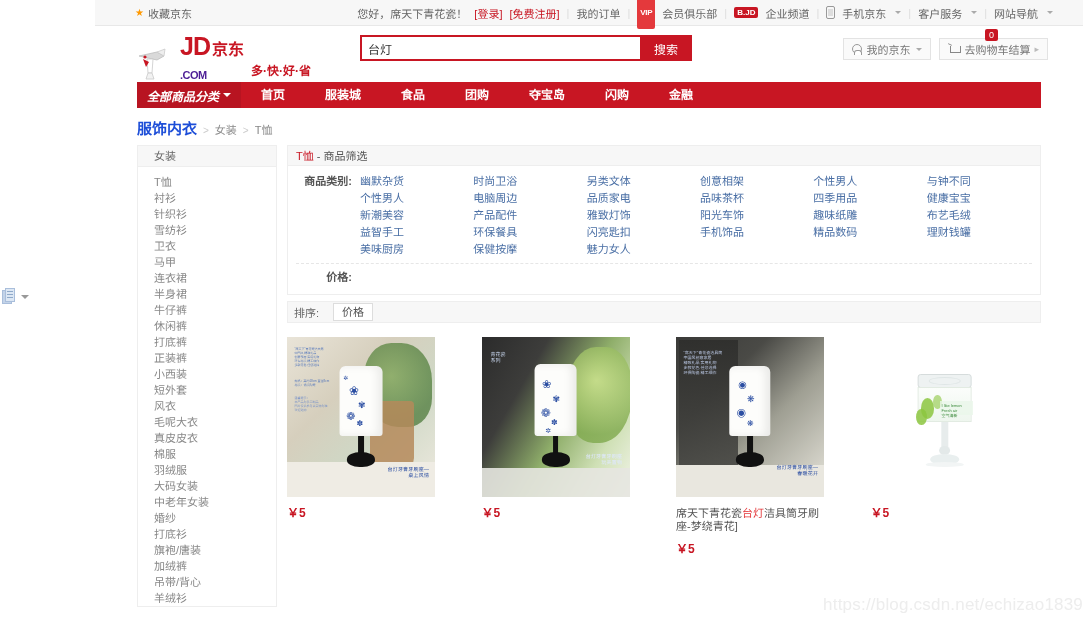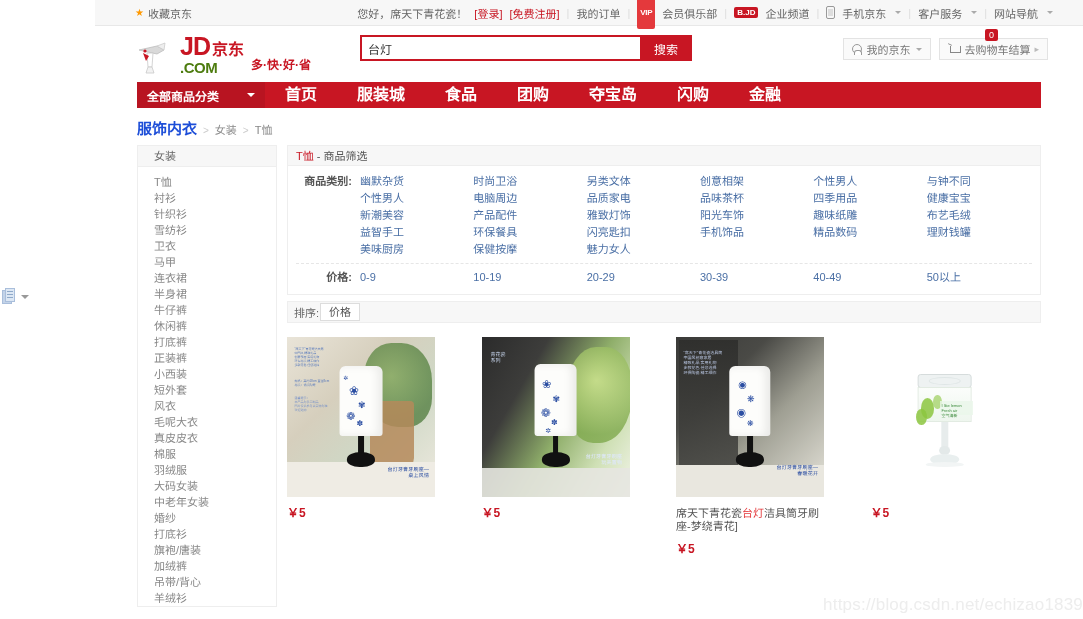--- a/index.html
+++ b/index.html
@@ -69,21 +69,21 @@
 
   
   .header { position:relative; height:56px; }
   .logo-wrap { position:absolute; left:42px; top:8px; display:flex; align-items:flex-end; gap:7px;}
   .logo-mark { width:36px; height:34px; position:relative; }
   .logo-txt { display:flex; flex-direction:column; line-height:1; }
   .logo-jd {
     color:#c81623; font-weight:bold; font-size:25px; letter-spacing:-1px;
     font-family:"Liberation Sans", sans-serif;
   }
-  .logo-com { color:#4d7c0f; font-weight:bold; font-size:15px; letter-spacing:-0.5px; margin-top:1px;}
+  .logo-com { color:#4c1d95; font-weight:bold; font-size:11px; letter-spacing:-0.5px; margin-top:11px;}
   .logo-cn { color:#c81623; font-weight:bold; font-size:16px; }
   .logo-slogan { color:#c81623; font-size:12px; font-weight:bold; margin-bottom:3px; }
 
   .searchbox { position:absolute; left:265px; top:9px; display:flex; }
   .search-input {
     width:280px; height:26px; border:2px solid #c81623; border-right:none;
     padding:0 6px; font-size:12px; color:#333; outline:none;
     font-family:"Liberation Sans", sans-serif;
   }
   .search-btn {
@@ -118,29 +118,29 @@
     border-radius:2px; padding:0 2px;
   }
   .arrow-r { color:#bbb; font-size:9px; }
 
   
   .navbar {
     margin:0 42px; height:26px; background:#c81623;
     display:flex; align-items:stretch; color:#fff;
   }
   .nav-all {
-    width:128px; background:#b81421; display:flex; align-items:center;
-    justify-content:space-between; padding:0 10px; font-weight:bold; font-size:12px;
+    width:104px; background:#b81421; display:flex; align-items:center;
+    justify-content:space-between; padding:0 10px; font-weight:bold; font-size:12px;font-style:italic;
   }
   .nav-caret {
     width:0;height:0;border-left:4px solid transparent;border-right:4px solid transparent;
     border-top:4px solid #fff;
   }
   .nav-items { display:flex; align-items:center; }
-  .nav-item { padding:0 20px; font-weight:bold; font-size:16px; line-height:26px; cursor:pointer; }
+  .nav-item { padding:0 20px; font-weight:bold; font-size:12px; line-height:26px; cursor:pointer; }
 
   
   .crumb { margin:0 42px; padding:9px 0 7px 0; display:flex; align-items:baseline; gap:6px; }
   .crumb-main { font-size:15px; font-weight:bold; color:#1d4ed8; }
   .crumb-sep { color:#ccc; font-size:10px; }
   .crumb-i { font-size:11px; color:#888; }
 
   
   .cols { margin:0 42px; display:flex; gap:10px; }
 
@@ -178,21 +178,21 @@
   .fc-div { border-top:1px dashed #e6e6e6; margin:5px 8px 0 8px; }
   .price-row { display:flex; align-items:center; padding:5px 0 3px 8px; }
   .price-cells { flex:1; display:grid; grid-template-columns:repeat(6,1fr); }
   .price-cells .fc-cell { line-height:16px; }
 
   
   .sortbar {
     margin-top:6px; height:22px; background:#f7f7f7; border:1px solid #eee;
     display:flex; align-items:center; padding:0 6px; font-size:11px; color:#666;
   }
-  .sort-label { margin-right:1px; }
+  .sort-label { margin-right:14px; }
   .sort-btn {
     background:#fff; border:1px solid #ddd; padding:1px 8px; font-size:11px;
     color:#555; cursor:pointer; line-height:14px;
   }
   .sort-right { margin-left:auto; display:flex; align-items:center; gap:7px; }
   .total-red { color:#c81623; }
   .vsep { color:#ddd; }
   .pg-btn {
     border:1px solid #b8d0ea; background:#fff; color:#3a6ea5; padding:1px 6px;
     font-size:11px; cursor:pointer; line-height:14px; display:flex; align-items:center; gap:2px;
@@ -447,28 +447,20 @@
                   <div class="fc-cell">保健按摩</div>
                   <div class="fc-cell">魅力女人</div>
                   <div class="fc-cell"></div>
                   <div class="fc-cell"></div>
                   <div class="fc-cell"></div>
                 </div>
             </div>
             <div class="fc-div"></div>
             <div class="price-row">
               <div class="fc-label" style="line-height:16px">价格:</div>
-              <div class="price-cells" id="price-grid">
-                  <div class="fc-cell">0-9</div>
-                  <div class="fc-cell">10-19</div>
-                  <div class="fc-cell">20-29</div>
-                  <div class="fc-cell">30-39</div>
-                  <div class="fc-cell">40-49</div>
-                  <div class="fc-cell">50以上</div>
-                </div>
             </div>
           </div>
         </div>
 
         <div class="sortbar">
           <span class="sort-label">排序:</span>
           <button class="sort-btn">价格</button>
         </div>
 
         <div class="grid">

